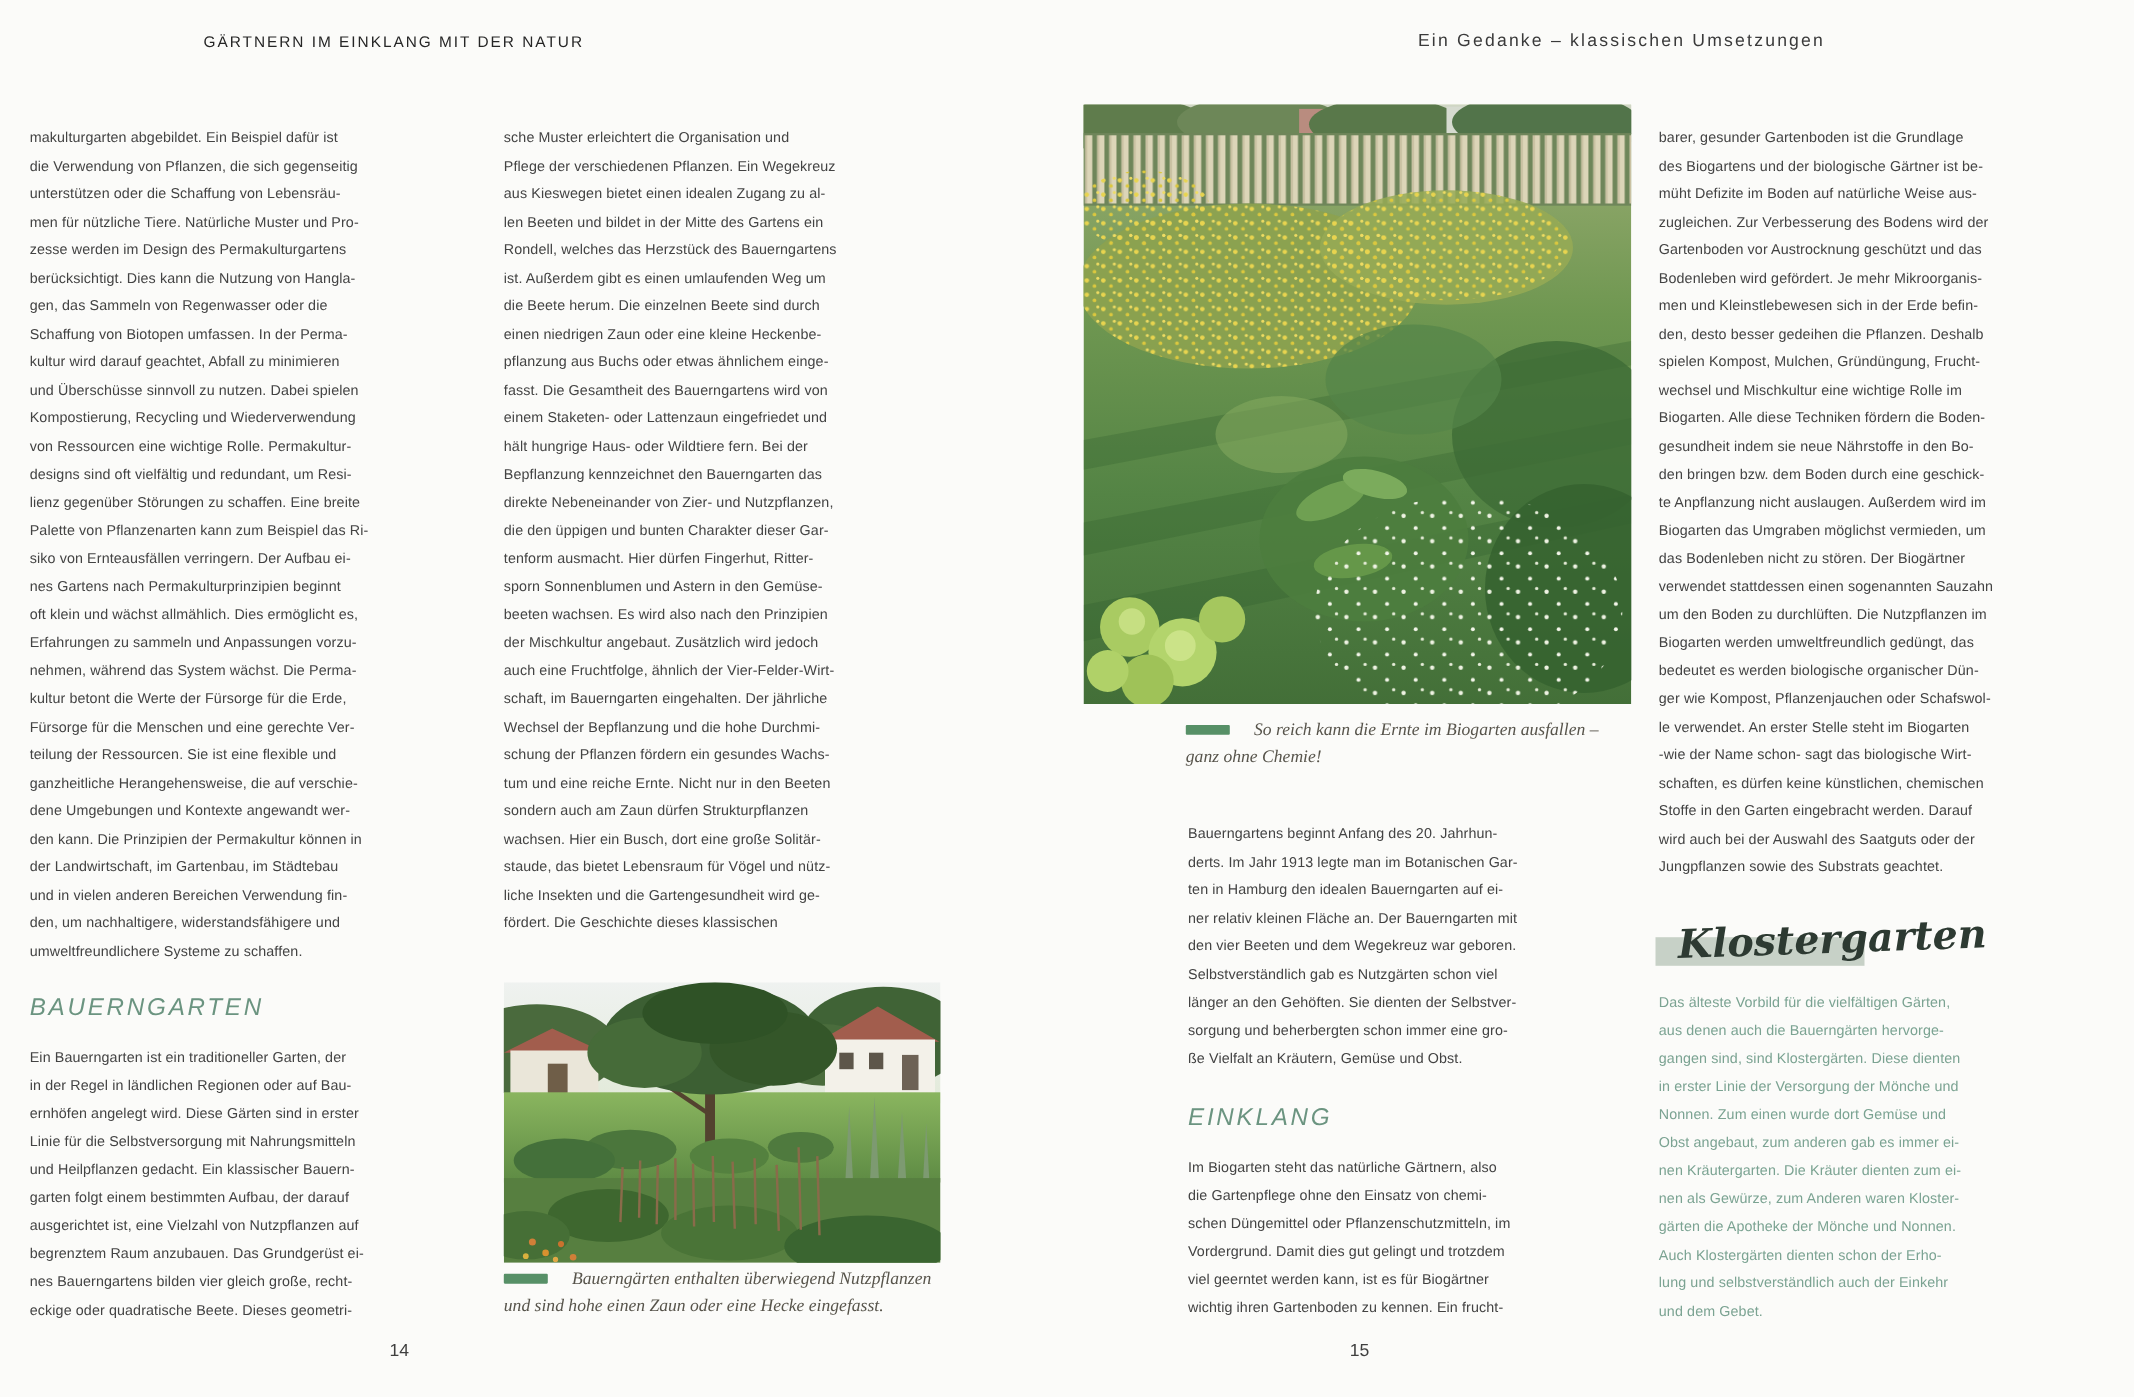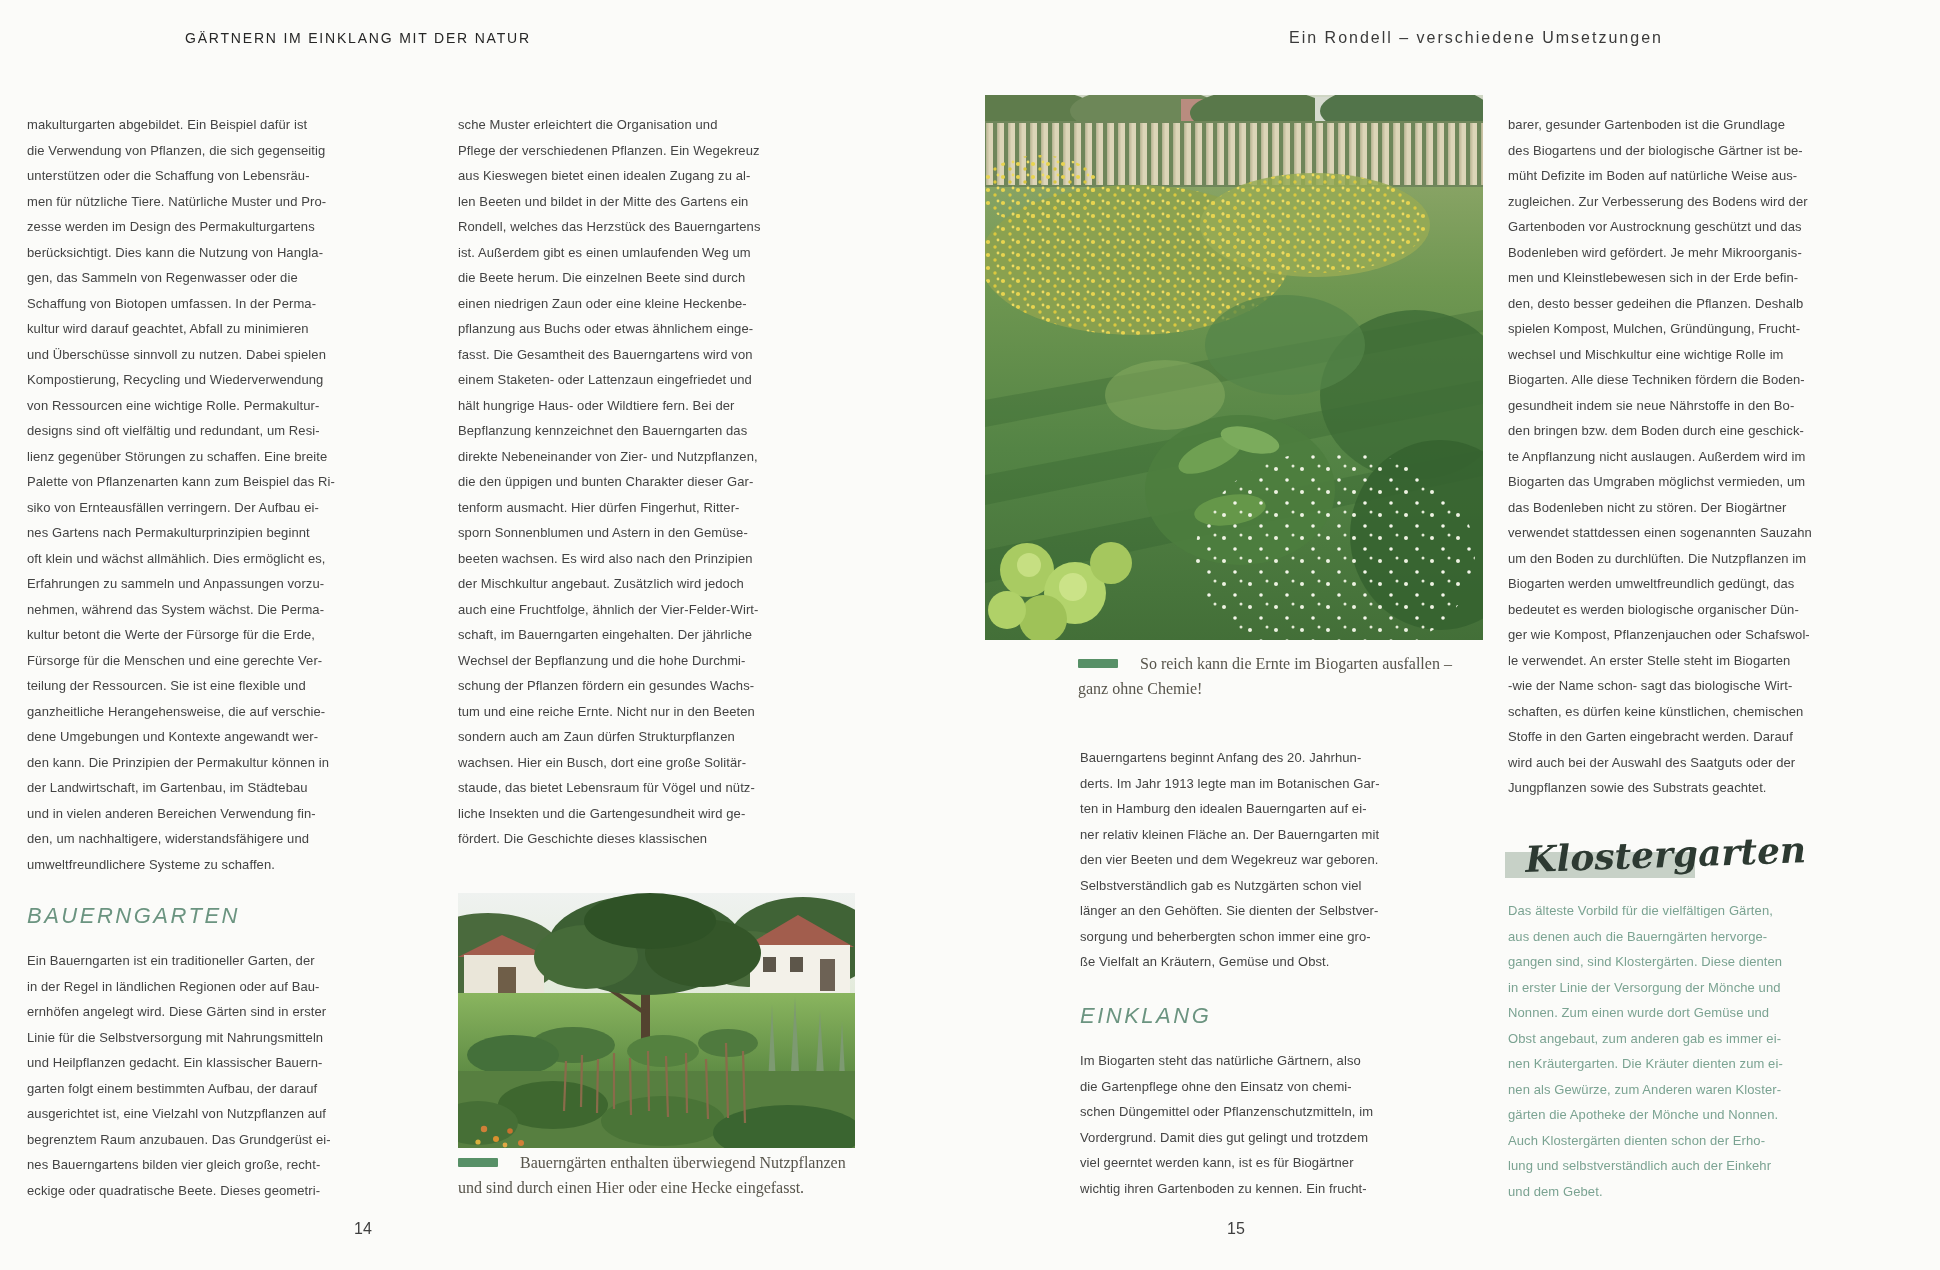--- a/index.html
+++ b/index.html
@@ -3,21 +3,21 @@
 <meta charset="utf-8">
 <style>
   html,body{margin:0;padding:0;}
   body{width:1940px;height:1270px;position:relative;background:#fbfbf9;
        font-family:"Liberation Sans","DejaVu Sans",sans-serif;color:#434343;overflow:hidden;}
   .abs{position:absolute;}
   .para{white-space:pre;font-size:13px;line-height:25.5px;letter-spacing:0.1px;color:#434343;}
   .runhead-left{font-weight:normal;font-size:14px;letter-spacing:1.8px;color:#262626;}
   .runhead-right{font-size:16px;letter-spacing:2px;color:#3a3a3a;}
   .h-green{font-size:22px;letter-spacing:2.5px;color:#6b9480;font-style:italic;}
-  .caption{font-family:"Liberation Serif","DejaVu Serif",serif;
+  .caption{font-family:"Liberation Serif","DejaVu Serif",serif;font-style:italic;
            font-size:16px;line-height:25px;color:#57544b;white-space:pre;text-indent:62px;}
   .dash{width:40px;height:9px;background:#579067;border-radius:1px;}
   .kloster-para{color:#7ba392;}
   .kloster-bar{background:#c7d1c7;}
   .script-head{font-family:"DejaVu Serif","Liberation Serif",serif;font-style:italic;font-weight:bold;
                font-size:36px;color:#2d3a32;transform:rotate(-2deg);transform-origin:left bottom;}
   .pagenum{font-size:16px;color:#3f3f3f;width:50px;text-align:center;}
   svg{display:block;}
 </style>
 </head>
@@ -161,27 +161,27 @@
     <circle cx="26" cy="236" r="3.2" fill="#d07f38"></circle>
       <circle cx="38" cy="246" r="3" fill="#d9912f"></circle>
     <circle cx="52" cy="238" r="2.8" fill="#c9722e"></circle>
       <circle cx="20" cy="249" r="2.6" fill="#d9b13e"></circle>
     <circle cx="63" cy="250" r="3" fill="#d07f38"></circle>
       <circle cx="47" cy="252" r="2.4" fill="#e0a845"></circle>
   </svg>
 
   <div class="abs dash" style="left:458px;top:1158px"></div>
   <div class="abs caption" style="left:458px;top:1150px;width:420px">Bauerngärten enthalten überwiegend Nutzpflanzen
-und sind durch einen Hier oder eine Hecke eingefasst.</div>
+und sind hohe einen Zaun oder eine Hecke eingefasst.</div>
 
   <div class="abs pagenum" style="left:338px;top:1220px">14</div>
 </section>
 
 <section>
-  <div class="abs runhead-right" style="left:1289px;top:29px">Ein Rondell – verschiedene Umsetzungen</div>
+  <div class="abs runhead-right" style="left:1289px;top:29px">Ein Gedanke – klassischen Umsetzungen</div>
 
   <svg class="abs" style="left:985px;top:95px" width="498" height="545" viewBox="0 0 498 545" preserveAspectRatio="none" role="img">
     <defs>
       <linearGradient id="pg1" x1="0" y1="0" x2="0" y2="1">
         <stop offset="0" stop-color="#aebd8c"></stop>
           <stop offset="0.14" stop-color="#8ba567"></stop>
         <stop offset="0.35" stop-color="#6f9751"></stop>
           <stop offset="0.65" stop-color="#548445"></stop>
         <stop offset="1" stop-color="#436f38"></stop>
       </linearGradient>

